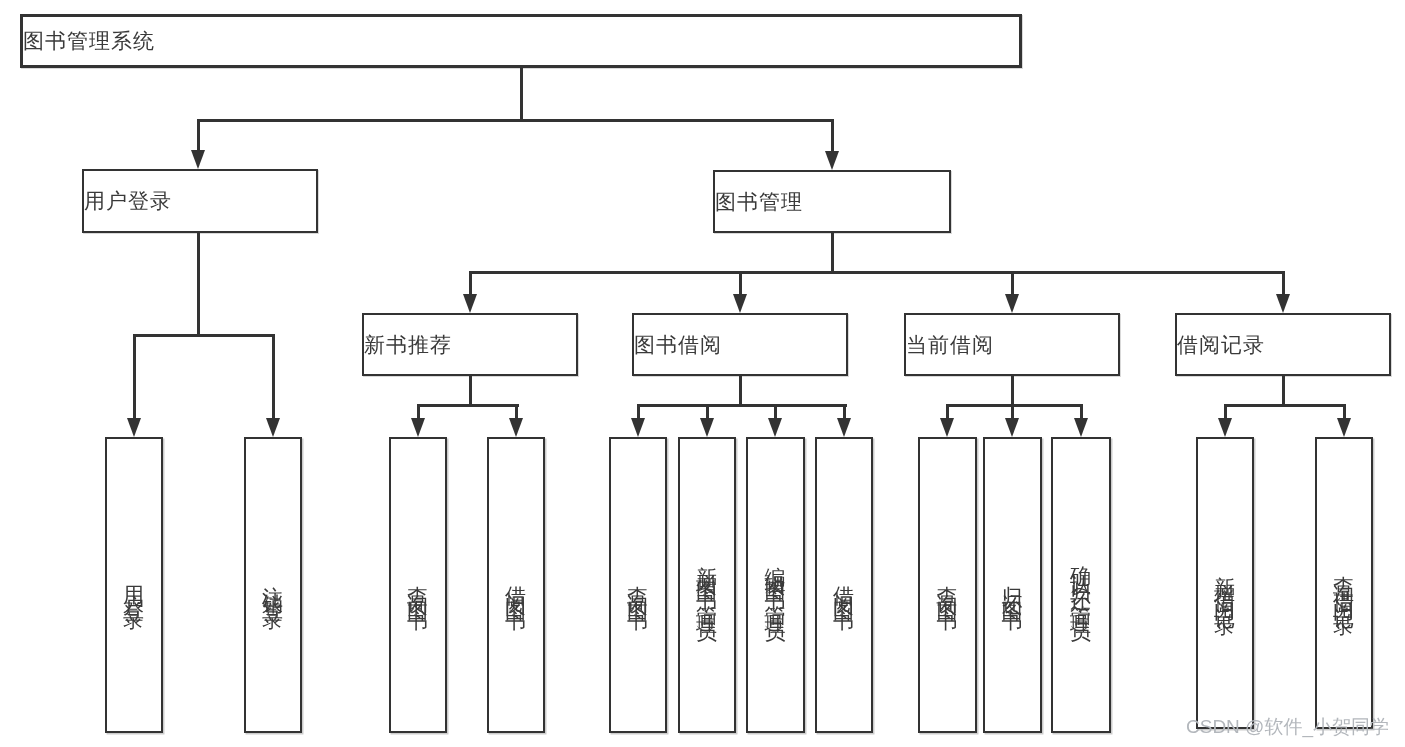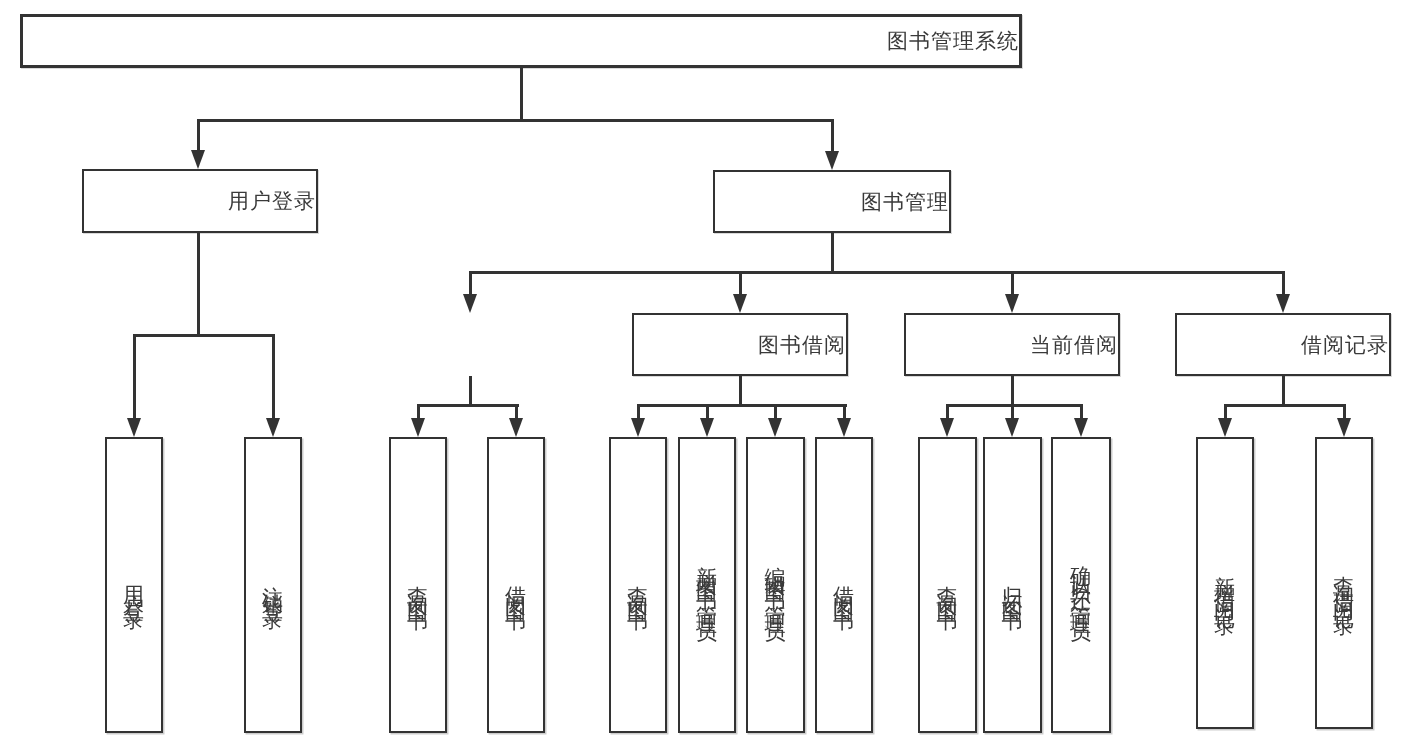--- a/index.html
+++ b/index.html
@@ -7,21 +7,21 @@
     position:relative;
     width:1405px;height:747px;
     background:#ffffff;
     font-family:"Liberation Sans", sans-serif;
     overflow:hidden;
   }
   .box{
     position:absolute;
     background:#ffffff;
     border:2.5px solid #333333;
-    display:flex;align-items:center;justify-content:flex-end;
+    display:flex;align-items:center;justify-content:flex-start;
     box-sizing:border-box;
     color:#3a3a3a;
     font-size:21px;
     letter-spacing:1px;
     box-shadow:1px 1px 0 rgba(0,0,0,0.15);
   }
   .box.root{border-width:3px;}
   .vbox{
     position:absolute;
     background:#ffffff;
@@ -90,20 +90,23 @@
   <div class="hline" style="left:468.5px;top:271px;width:816px;"></div>
   <div class="vline" style="left:468.5px;top:271px;height:24px;"></div>
   <div class="arrowhead" style="left:463px;top:294px;"></div>
   <div class="vline" style="left:738.5px;top:271px;height:24px;"></div>
   <div class="arrowhead" style="left:733px;top:294px;"></div>
   <div class="vline" style="left:1010.5px;top:271px;height:24px;"></div>
   <div class="arrowhead" style="left:1005px;top:294px;"></div>
   <div class="vline" style="left:1281.5px;top:271px;height:24px;"></div>
   <div class="arrowhead" style="left:1276px;top:294px;"></div>
 
+  <div class="box" style="left:362px;top:313px;width:216px;height:63px;">
+    <span>新书推荐</span>
+  </div>
   <div class="box" style="left:904px;top:313px;width:216px;height:63px;">
     <span>当前借阅</span>
   </div>
   <div class="box" style="left:632px;top:313px;width:216px;height:63px;">
     <span>图书借阅</span>
   </div>
   <div class="box" style="left:1175px;top:313px;width:216px;height:63px;">
     <span>借阅记录</span>
   </div>
 
@@ -178,14 +181,15 @@
     <span class="vtext">确认归还（管理员）</span>
   </div>
 
   <div class="vbox" style="left:1196px;top:437px;width:58px;height:292px;">
     <span class="vtext">新增借阅记录</span>
   </div>
   <div class="vbox" style="left:1315px;top:437px;width:58px;height:292px;">
     <span class="vtext">查询借阅记录</span>
   </div>
 
+  <div class="watermark" style="left:1186px;top:714px;">CSDN @软件_小贺同学</div>
 
 </div>
 
 </body></html>

